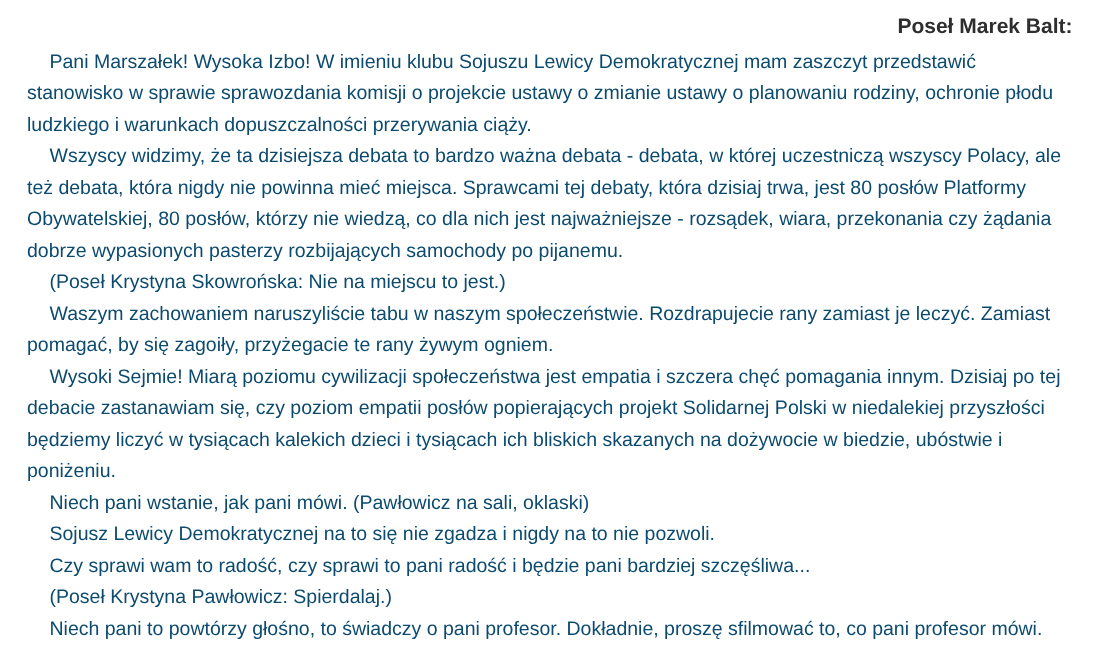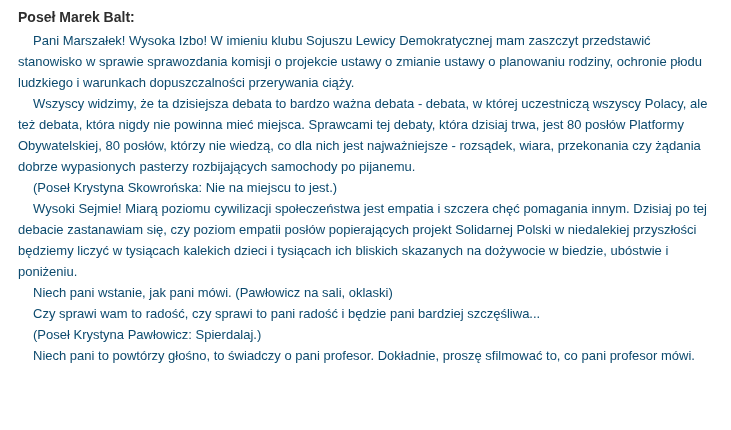--- a/index.html
+++ b/index.html
@@ -18,45 +18,48 @@
   }
   .transcript {
     padding: 7px 16px 0 18px;
   }
   .speaker-header {
     font-size: 14px;
     line-height: 21px;
     font-weight: bold;
     color: #2e2e2e;
     margin: 0 0 2px 0;
+    text-align: right;
   }
   .para {
     margin: 0;
     text-indent: 15px;
     color: #0c4a6e;
   }
 </style>
 </head>
 <body>
 
 <main class="transcript">
   <h1 class="speaker-header">Poseł Marek Balt:</h1>
 
   <p class="para">Pani Marszałek! Wysoka Izbo! W imieniu klubu Sojuszu Lewicy Demokratycznej mam zaszczyt przedstawić stanowisko w sprawie sprawozdania komisji o projekcie ustawy o zmianie ustawy o planowaniu rodziny, ochronie płodu ludzkiego i warunkach dopuszczalności przerywania ciąży.</p>
 
   <p class="para">Wszyscy widzimy, że ta dzisiejsza debata to bardzo ważna debata - debata, w której uczestniczą wszyscy Polacy, ale też debata, która nigdy nie powinna mieć miejsca. Sprawcami tej debaty, która dzisiaj trwa, jest 80 posłów Platformy Obywatelskiej, 80 posłów, którzy nie wiedzą, co dla nich jest najważniejsze - rozsądek, wiara, przekonania czy żądania dobrze wypasionych pasterzy rozbijających samochody po pijanemu.</p>
 
   <p class="para">(Poseł Krystyna Skowrońska: Nie na miejscu to jest.)</p>
 
+  <p class="para">Waszym zachowaniem naruszyliście tabu w naszym społeczeństwie. Rozdrapujecie rany zamiast je leczyć. Zamiast pomagać, by się zagoiły, przyżegacie te rany żywym ogniem.</p>
 
   <p class="para">Wysoki Sejmie! Miarą poziomu cywilizacji społeczeństwa jest empatia i szczera chęć pomagania innym. Dzisiaj po tej debacie zastanawiam się, czy poziom empatii posłów popierających projekt Solidarnej Polski w niedalekiej przyszłości będziemy liczyć w tysiącach kalekich dzieci i tysiącach ich bliskich skazanych na dożywocie w biedzie, ubóstwie i poniżeniu.</p>
 
 
   <p class="para">Niech pani wstanie, jak pani mówi. (Pawłowicz na sali, oklaski)</p>
 
+  <p class="para">Sojusz Lewicy Demokratycznej na to się nie zgadza i nigdy na to nie pozwoli.</p>
 
   <p class="para">Czy sprawi wam to radość, czy sprawi to pani radość i będzie pani bardziej szczęśliwa...</p>
 
   <p class="para">(Poseł Krystyna Pawłowicz: Spierdalaj.)</p>
 
   <p class="para">Niech pani to powtórzy głośno, to świadczy o pani profesor. Dokładnie, proszę sfilmować to, co pani profesor mówi.</p>
 
 </main>
 
 </body></html>

